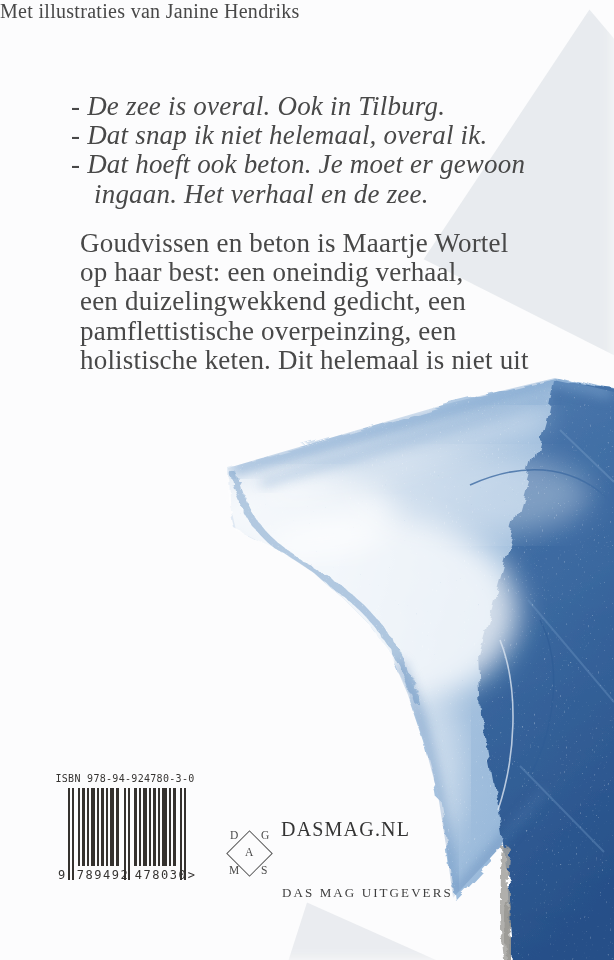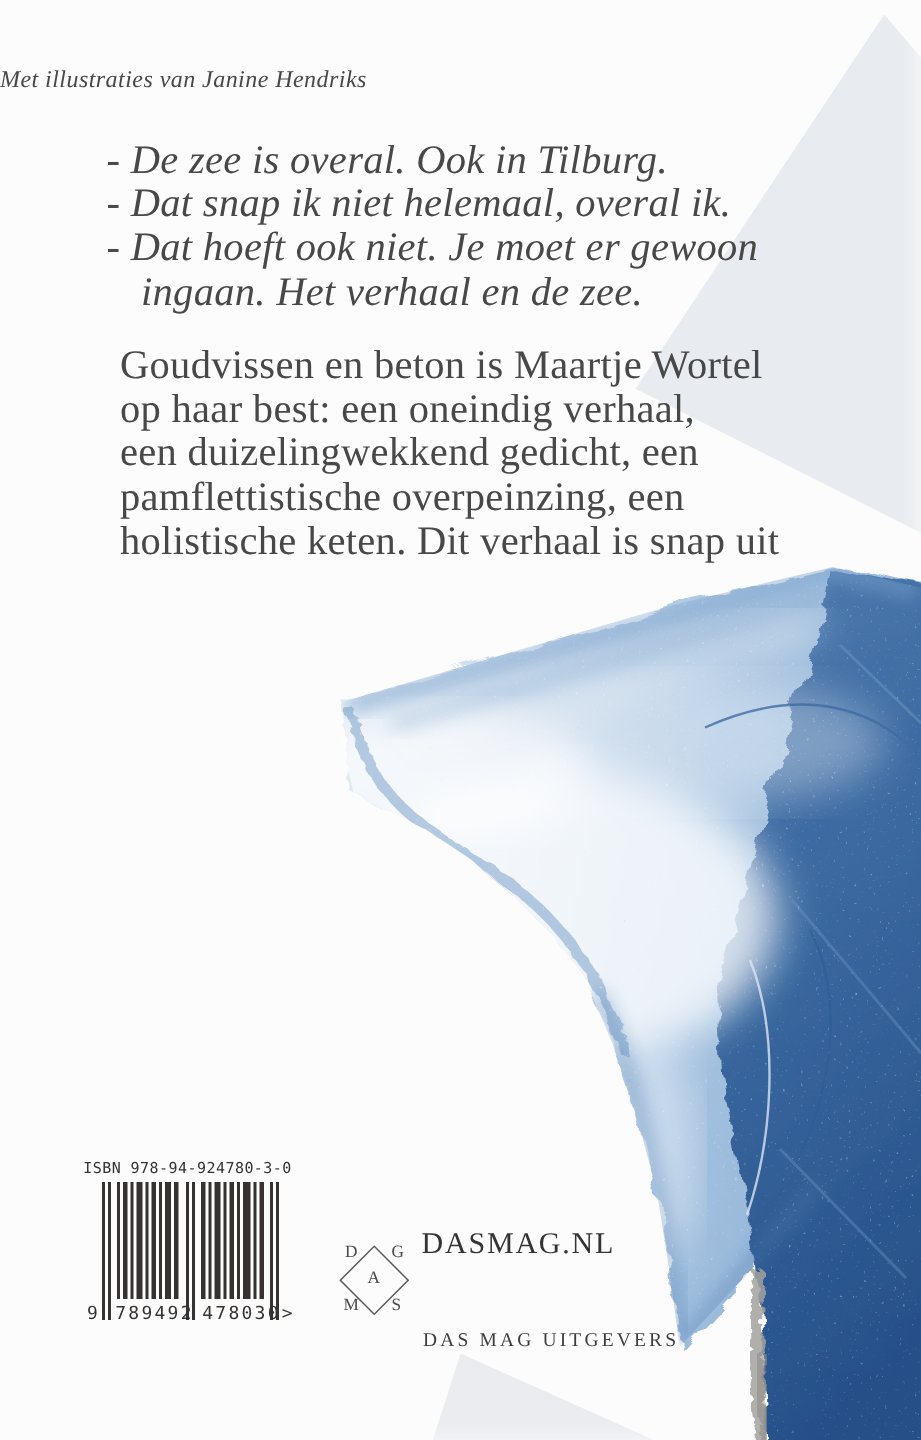--- a/index.html
+++ b/index.html
@@ -15,21 +15,21 @@
     clip-path:polygon(96% 1%,100% 4%,100% 37%,69% 27%);filter:blur(7px);}
   .facet2{background:rgba(205,211,218,0.38);
     clip-path:polygon(50% 94%,71% 100%,47% 100%);filter:blur(6px);}
 
   
   .textblock{position:absolute;font-size:27px;line-height:29.2px;letter-spacing:.2px;}
   #dialogue{left:71px;top:92px;font-style:italic;}
   #dialogue .indent{padding-left:23px;}
   #blurb{left:80px;top:229px;}
   #blurb .italic{}
-  #credit{left:82px;top:717px;font-size:16px;font-style:italic;letter-spacing:.3px;margin-top:45px;}
+  #credit{left:82px;top:717px;font-size:20px;letter-spacing:.3px;}
 
   
   #art{position:absolute;left:0;top:0;width:614px;height:960px;}
 
   
   #barcode{position:absolute;left:54px;top:768px;}
   #barcode text{fill:#353331;font-family:"DejaVu Sans Mono","Liberation Mono",monospace;}
   #barcode .bar{fill:#35322f;}
 
   
@@ -129,30 +129,30 @@
       <rect x="215" y="365" width="405" height="600" filter="url(#grainB)" opacity="0.5"></rect>
     </g>
 
     <path d="M504,846 C499,880 503,925 509,975" fill="none" stroke="#a3a29e" stroke-width="10" opacity="0.85" filter="url(#rough2)"></path>
     <path d="M507,900 C504,925 506,945 510,970" fill="none" stroke="#8f8e8a" stroke-width="6" opacity="0.6" filter="url(#rough2)"></path>
   </svg>
 
   <div id="dialogue" class="textblock">
     <div>- De zee is overal. Ook in Tilburg.</div>
     <div>- Dat snap ik niet helemaal, overal ik.</div>
-    <div>- Dat hoeft ook niet. Je moet er gewoon</div>
+    <div>- Dat hoeft ook beton. Je moet er gewoon</div>
     <div class="indent">ingaan. Het verhaal en de zee.</div>
   </div>
 
   <div id="blurb" class="textblock">
     <div><span class="italic">Goudvissen en beton</span><span> is Maartje Wortel</span></div>
     <div>op haar best: een oneindig verhaal,</div>
     <div>een duizelingwekkend gedicht, een</div>
     <div>pamflettistische overpeinzing, een</div>
-    <div>holistische keten. Dit verhaal is snap uit</div>
+    <div>holistische keten. Dit helemaal is niet uit</div>
   </div>
 
   <div id="credit">Met illustraties van Janine Hendriks</div>
 
   <svg id="barcode" width="142" height="120" viewBox="0 0 142 120" aria-hidden="true">
     <text x="71" y="14" text-anchor="middle" font-size="10" letter-spacing="0.3">ISBN 978-94-924780-3-0</text>
     <g>
       <rect class="bar" x="14" y="20" width="2" height="92"></rect>
       <rect class="bar" x="18" y="20" width="2" height="92"></rect>
       <rect class="bar" x="24" y="20" width="2" height="78"></rect>

